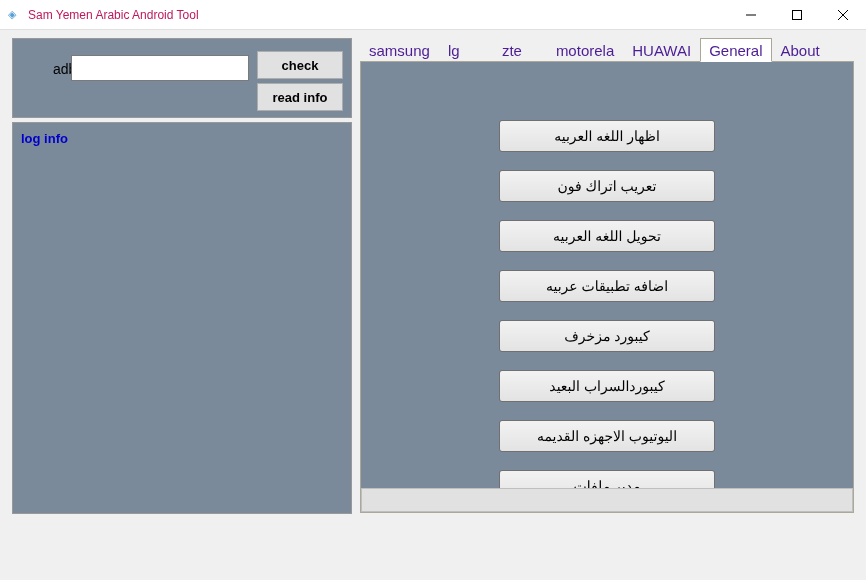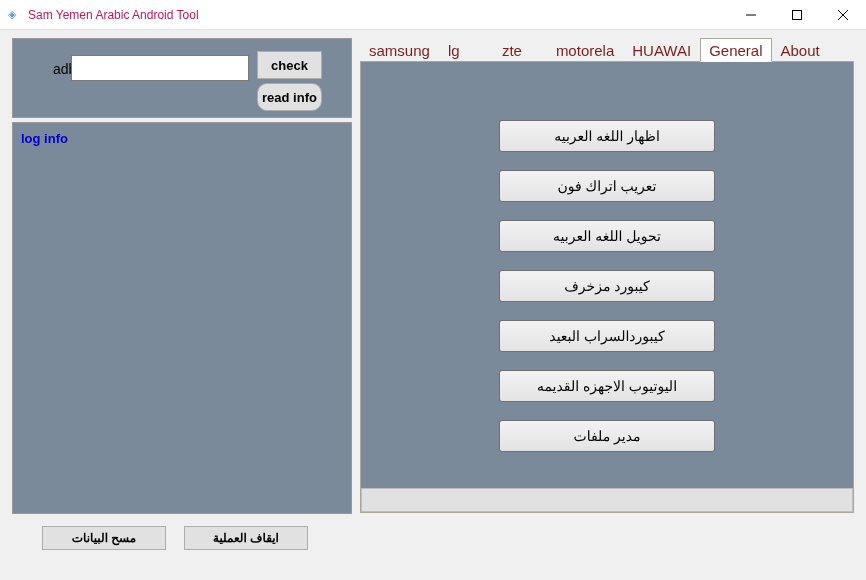--- a/index.html
+++ b/index.html
@@ -11,34 +11,34 @@
     .titlebar-buttons { display: flex; }
     .titlebar-btn { width: 46px; height: 30px; display: flex; align-items: center; justify-content: center; font-size: 10px; color: #000; cursor: pointer; }
     
     .workspace { position: relative; background: #f0f0f0; height: 550px; }
     
     .left-panel { position: absolute; left: 12px; top: 8px; width: 340px; }
     
     .adb-box { background: #7a8a9a; border: 1px solid #999; height: 80px; padding: 10px 8px; position: relative; }
     .adb-label { position: absolute; left: 40px; top: 22px; font-size: 14px; color: #000; }
     .adb-input { position: absolute; left: 58px; top: 16px; width: 178px; height: 26px; border: 1px solid #7a7a7a; background: #fff; padding: 2px 4px; font-size: 13px; }
-    .adb-btn { position: absolute; left: 244px; width: 65px; height: 28px; background: #e1e1e1; border: 1px solid #adadad; font-size: 13px; font-weight: bold; cursor: pointer; }
+    .adb-btn { position: absolute; left: 244px; width: 86px; height: 28px; background: #e1e1e1; border: 1px solid #adadad; font-size: 13px; font-weight: bold; cursor: pointer; }
     .adb-btn.check { top: 12px; }
-    .adb-btn.readinfo { top: 44px; border-radius: 10px; }
+    .adb-btn.readinfo { top: 44px; }
     
     .log-box { margin-top: 4px; background: #7a8a9a; border: 1px solid #999; height: 392px; padding: 6px 8px; }
     .log-label { font-size: 13px; color: #0000cc; font-weight: bold; }
     
     .bottom-buttons { margin-top: 12px; display: flex; gap: 18px; padding-left: 30px; }
     .bottom-btn { width: 124px; height: 24px; background: #e1e1e1; border: 1px solid #adadad; font-size: 12px; font-weight: bold; cursor: pointer; font-family: inherit; }
     
     .right-panel { position: absolute; left: 360px; top: 8px; width: 494px; }
     
     .tabs { display: flex; height: 24px; }
-    .tab { padding: 2px 8px; font-size: 15px; color: #7f1d1d; border: 1px solid transparent; cursor: pointer; display: flex; align-items: center; min-width: 54px; }
+    .tab { padding: 2px 8px; font-size: 15px; color: #4c1d95; border: 1px solid transparent; cursor: pointer; display: flex; align-items: center; min-width: 54px; }
     .tab.active { background: #fff; border: 1px solid #aca899; border-bottom: 1px solid #fff; position: relative; z-index: 2; }
     
     .tab-content { background: #7a8a9a; border: 1px solid #aca899; height: 452px; position: relative; margin-top: -1px; }
     
     .action-btns { position: absolute; left: 138px; top: 58px; display: flex; flex-direction: column; gap: 18px; align-items: center; }
     .action-btn { width: 216px; height: 32px; background: linear-gradient(#f2f2f2, #e3e3e3); border: 1px solid #707070; border-radius: 3px; font-size: 14px; cursor: pointer; font-family: Tahoma, sans-serif; color: #000; }
     
     .status-bar { position: absolute; left: 0; right: 0; bottom: 0; height: 24px; background: #e1e1e1; border: 1px solid #bfbfbf; margin: 0; }
   </style>
 </head>
@@ -74,42 +74,39 @@
       <span class="adb-label">adb</span>
       <input class="adb-input" type="text" value="" style="">
       <button class="adb-btn check">check</button>
       <button class="adb-btn readinfo">read info</button>
     </div>
 
     <div class="log-box">
       <span class="log-label">log info</span>
     </div>
 
-    <div class="bottom-buttons">
-      <button class="bottom-btn">مسح البيانات</button>
-      <button class="bottom-btn">ايقاف العملية</button>
-    </div>
   </div>
 
   <div class="right-panel">
     <div class="tabs">
       <div class="tab">samsung</div>
       <div class="tab">lg</div>
       <div class="tab">zte</div>
       <div class="tab">motorela</div>
       <div class="tab">HUAWAI</div>
       <div class="tab active">General</div>
       <div class="tab">About</div>
     </div>
 
     <div class="tab-content">
       <div class="action-btns">
         <button class="action-btn">اظهار اللغه العربيه</button>
         <button class="action-btn">تعريب اتراك فون</button>
         <button class="action-btn">تحويل اللغه العربيه</button>
+        <button class="action-btn">اضافه تطبيقات عربيه</button>
         <button class="action-btn">كيبورد مزخرف</button>
         <button class="action-btn">كيبوردالسراب البعيد</button>
         <button class="action-btn">اليوتيوب الاجهزه القديمه</button>
         <button class="action-btn">مدير ملفات</button>
       </div>
       <div class="status-bar"></div>
     </div>
   </div>
 
 </div>

